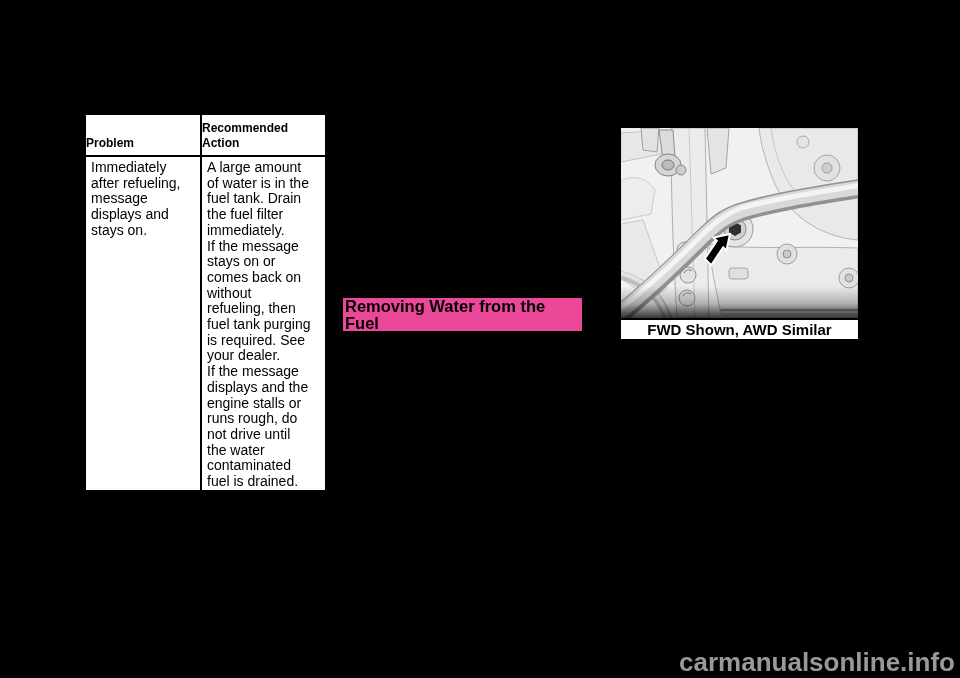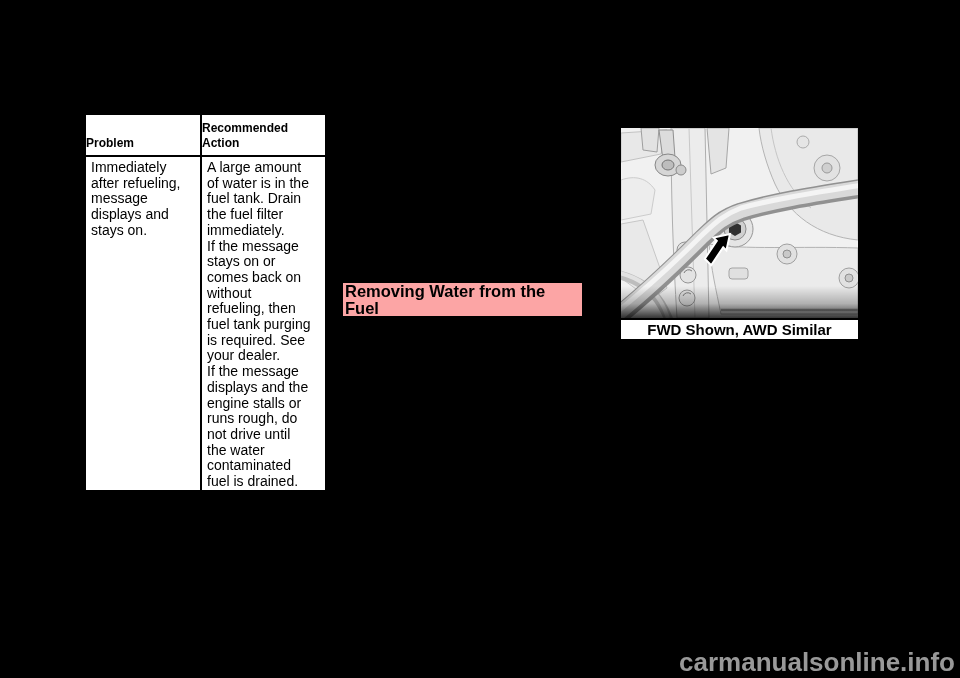--- a/index.html
+++ b/index.html
@@ -10,22 +10,22 @@
   .tbl-wrap{position:absolute;left:84px;top:113px;}
   table.ptable{border-collapse:collapse;table-layout:fixed;background:#ffffff;width:241px;height:377px;}
   table.ptable th,table.ptable td{border:2px solid #000000;vertical-align:top;color:#000000;}
   table.ptable th{height:37px;vertical-align:bottom;text-align:left;font-weight:bold;
                   font-size:12px;line-height:15.7px;padding:0 0 3px 0;white-space:pre-line;}
   table.ptable td{font-size:14px;line-height:15.7px;padding:3px 2px 0 5px;white-space:pre-line;margin-top:16px;}
   .col-problem{width:116px;}
   .col-action{width:125px;}
 
   
-  .heading-box{position:absolute;left:341px;top:281px;width:243px;height:37px;box-sizing:border-box;
-               background:#fca5a5;border:2px solid #000000;color:#000000;
+  .heading-box{position:absolute;left:341px;top:296px;width:243px;height:37px;box-sizing:border-box;
+               background:#ec4899;border:2px solid #000000;color:#000000;
                font-size:16.5px;line-height:16.5px;font-weight:bold;white-space:pre-line;
                padding:0 0 0 2px;}
 
   
   .figure{position:absolute;left:603px;top:110px;width:241px;box-sizing:border-box;margin:16px;
           background:#ffffff;border:2px solid #000000;}
   .figure svg{display:block;}
   .figcap{display:block;height:19px;line-height:19px;border-top:2px solid #000000;
           text-align:center;font-weight:bold;font-size:15px;color:#000000;background:#ffffff;}
 

